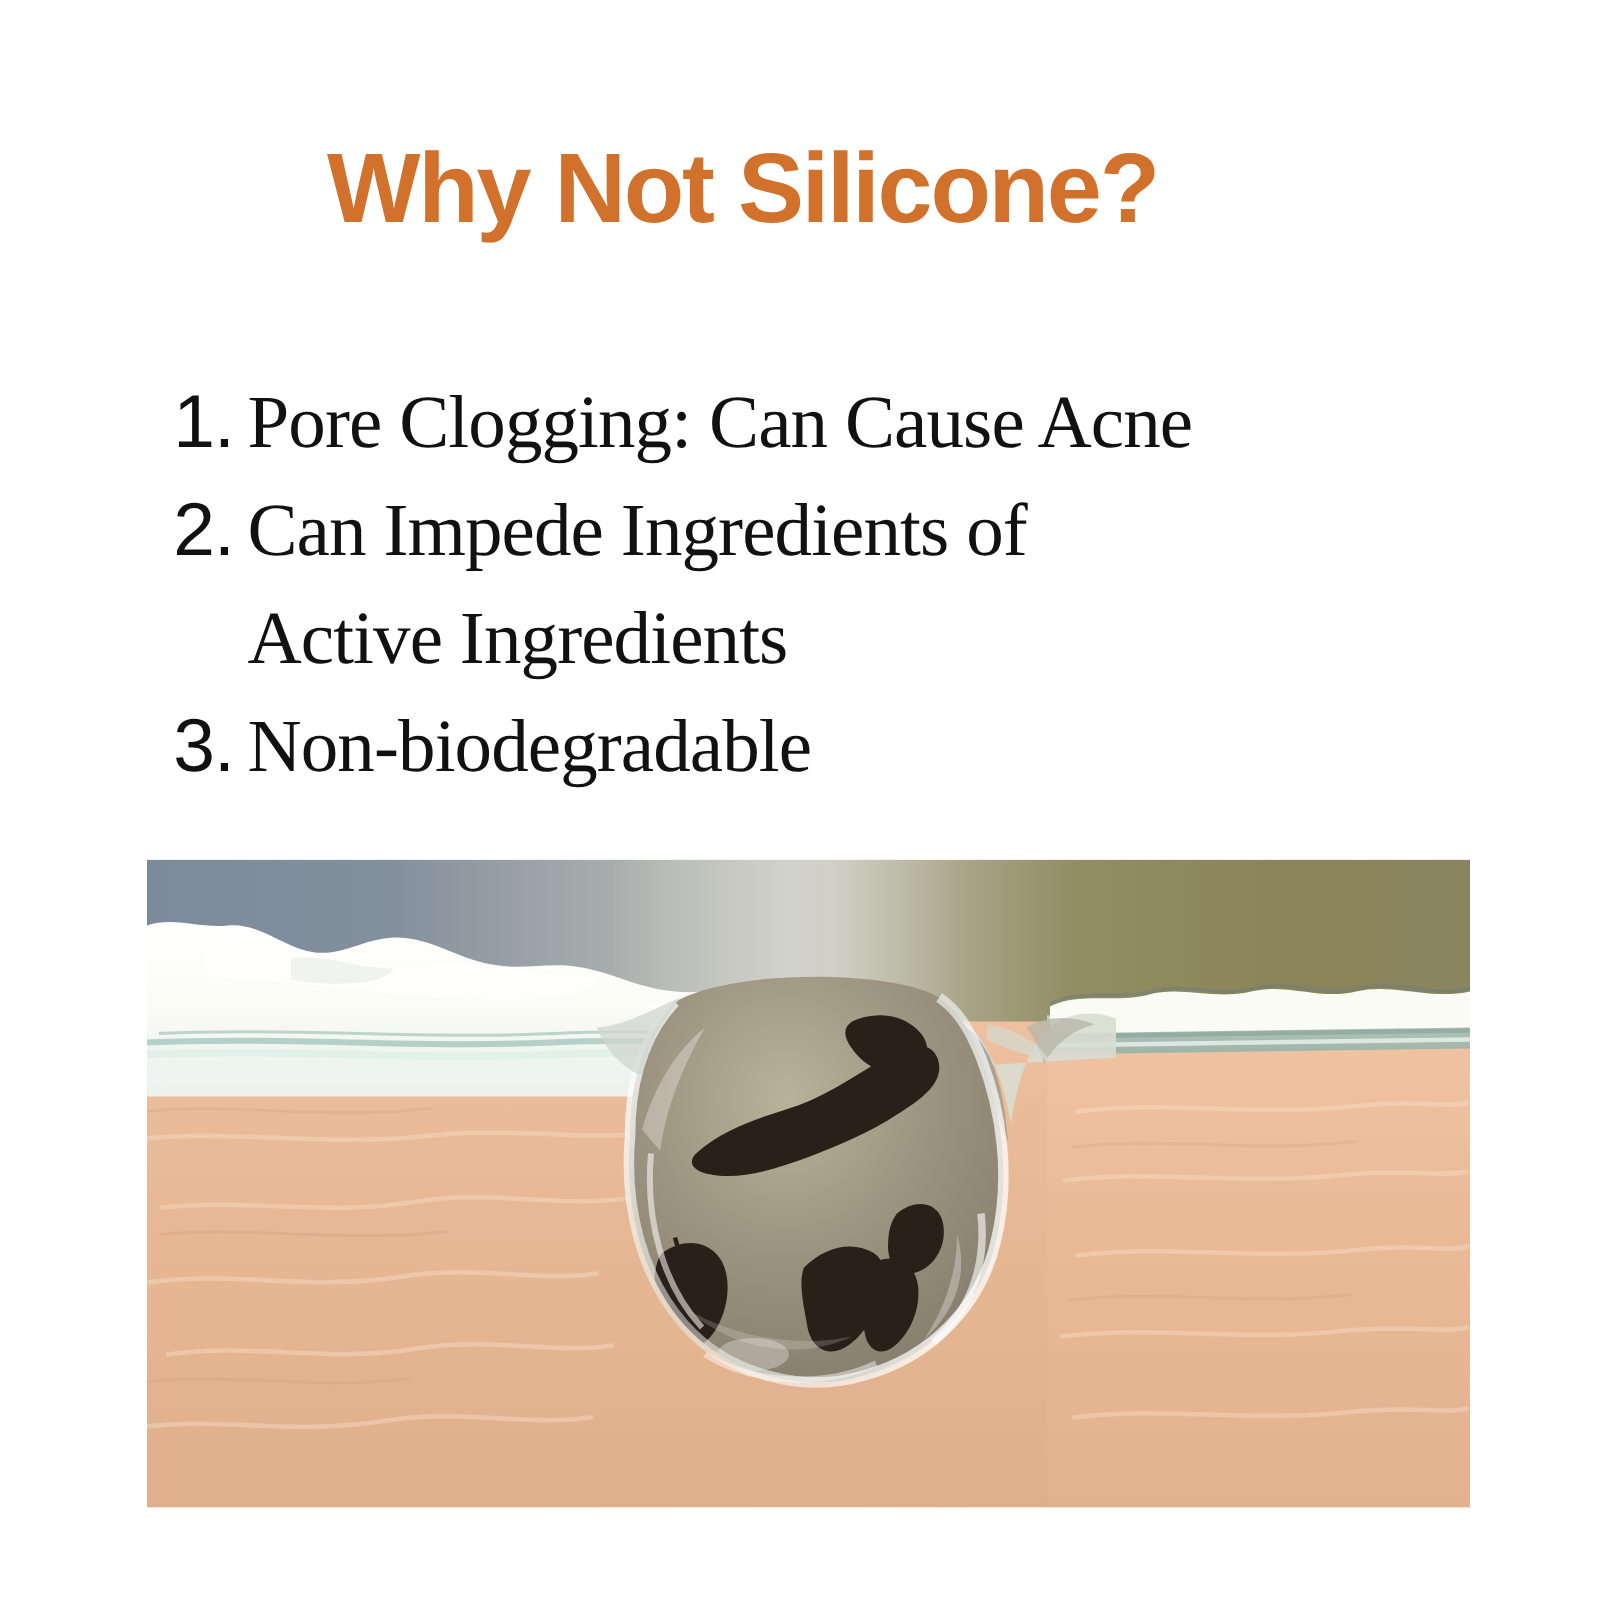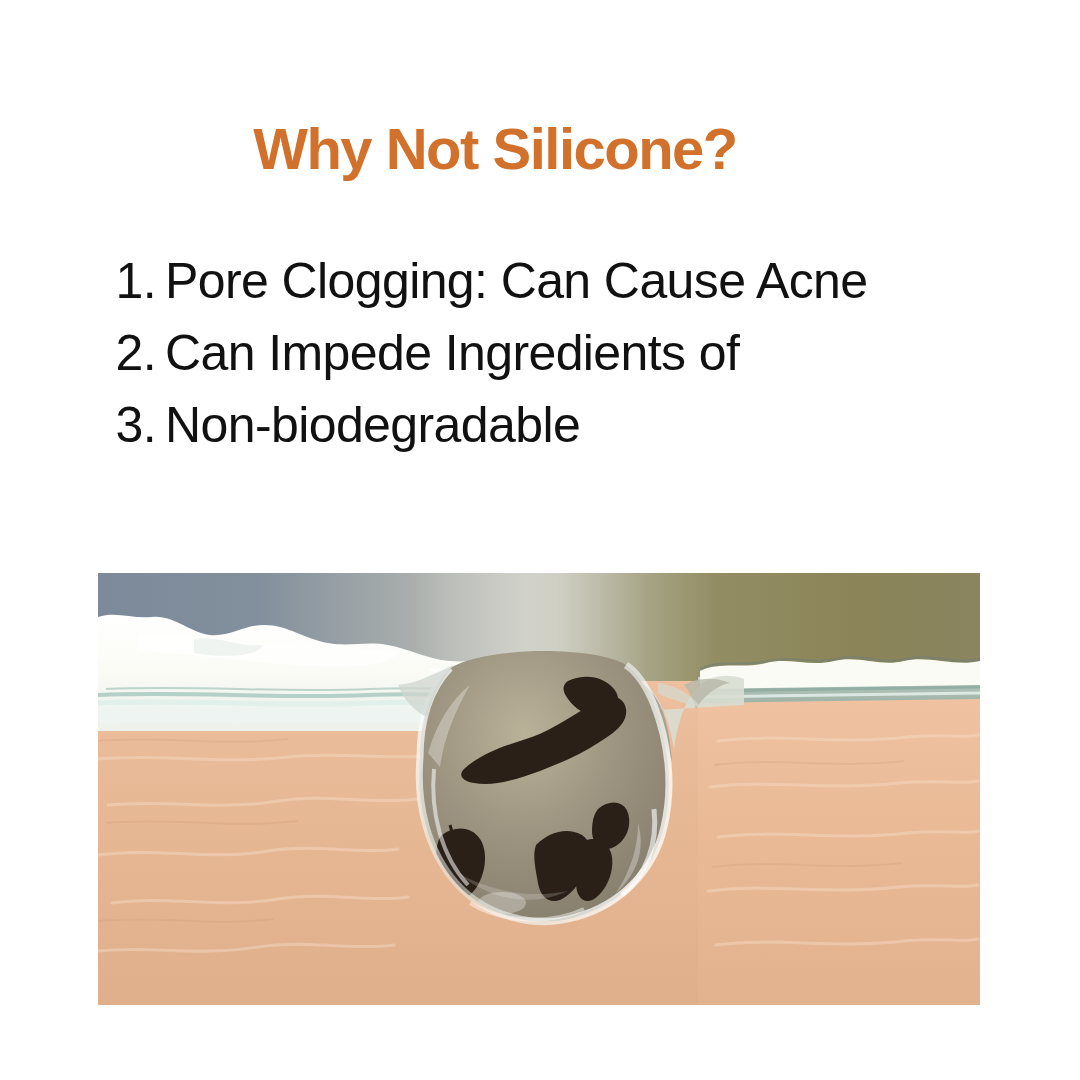--- a/index.html
+++ b/index.html
@@ -19,24 +19,24 @@
     position: relative;
     width: 1080px;
     height: 1080px;
     background: #ffffff;
   }
 
   
   .title {
     position: absolute;
     left: 0;
-    top: 120px;
+    top: 92px;
     width: 990px;
     text-align: center;
-    font-size: 58px;
+    font-size: 66px;
     font-weight: 700;
     letter-spacing: -1.5px;
     color: #d1712b;
     line-height: 1.0;
     white-space: nowrap;
   }
 
   
   .list {
     position: absolute;
@@ -54,20 +54,21 @@
     letter-spacing: -0.6px;
   }
   .list-num {
     flex: 0 0 58px;
     text-align: right;
     padding-right: 9px;
     color: #111111;
   }
   .list-text {
     flex: 1 1 auto;
+    font-family: Liberation Serif, serif;
   }
 
   
   .figure {
     position: absolute;
     left: 98px;
     top: 573px;
     width: 882px;
     height: 432px;
     overflow: hidden;
@@ -90,20 +91,24 @@
     <div class="list-item">
       <span class="list-num">1.</span>
       <span class="list-text">Pore Clogging: Can Cause Acne</span>
     </div>
 
     <div class="list-item">
       <span class="list-num">2.</span>
       <span class="list-text">Can Impede Ingredients of</span>
     </div>
 
+    <div class="list-item">
+      <span class="list-num"></span>
+      <span class="list-text">Active Ingredients</span>
+    </div>
 
     <div class="list-item">
       <span class="list-num">3.</span>
       <span class="list-text">Non-biodegradable</span>
     </div>
 
   </div>
 
   <div class="figure">
     <svg viewBox="0 0 882 432" preserveAspectRatio="none">

